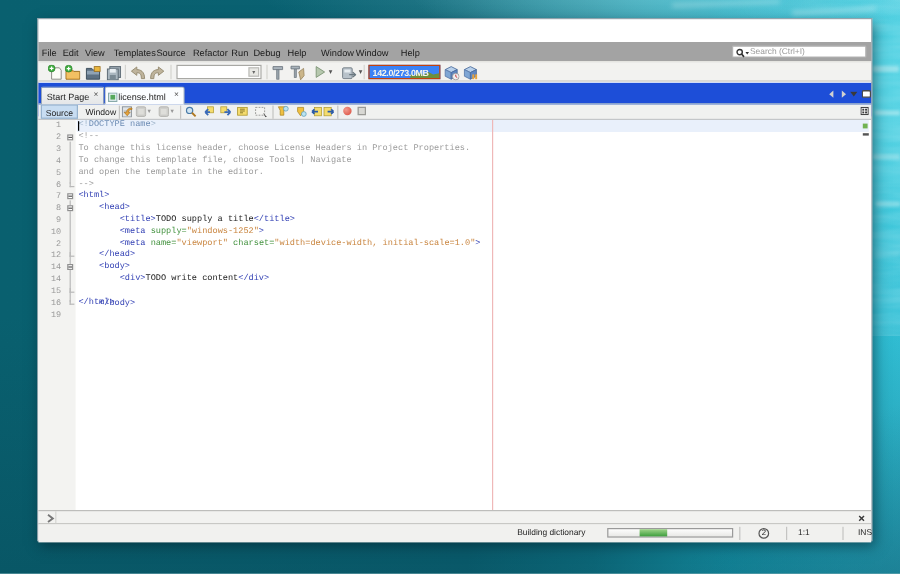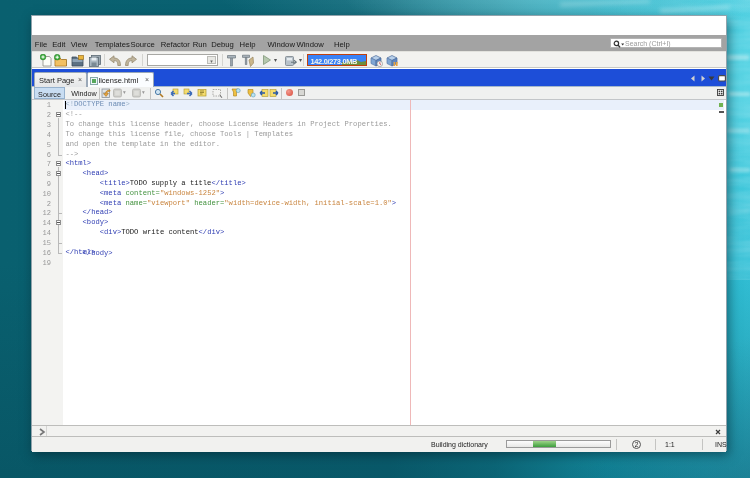--- a/index.html
+++ b/index.html
@@ -310,35 +310,35 @@
     <div class="hl" style="top:0.4px"></div>
     <div class="margin80"></div>
     <div id="lines">
         <div class="lnum" style="top:1.40px">1</div>
         <div class="cline" style="top:0.40px"><span class="dl">&lt;!</span><span class="dt">DOCTYPE name</span><span class="dl">&gt;</span></div>
         <div class="lnum" style="top:11.22px">2</div>
         <div class="cline" style="top:10.22px"><span class="cm">&lt;!--</span></div>
         <div class="lnum" style="top:21.04px">3</div>
         <div class="cline" style="top:20.04px"><span class="cm">To change this license header, choose License Headers in Project Properties.</span></div>
         <div class="lnum" style="top:30.86px">4</div>
-        <div class="cline" style="top:29.86px"><span class="cm">To change this license file, choose Tools | Templates</span></div>
+        <div class="cline" style="top:29.86px"><span class="cm">To change this template file, choose Tools | Navigate</span></div>
         <div class="lnum" style="top:40.68px">5</div>
         <div class="cline" style="top:39.68px"><span class="cm">and open the template in the editor.</span></div>
         <div class="lnum" style="top:50.50px">6</div>
         <div class="cline" style="top:49.50px"><span class="cm">--&gt;</span></div>
         <div class="lnum" style="top:60.32px">7</div>
         <div class="cline" style="top:59.32px"><span class="tg">&lt;html&gt;</span></div>
         <div class="lnum" style="top:70.14px">8</div>
         <div class="cline" style="top:69.14px">    <span class="tg">&lt;head&gt;</span></div>
         <div class="lnum" style="top:79.96px">9</div>
         <div class="cline" style="top:78.96px">        <span class="tg">&lt;title&gt;</span>TODO supply a title<span class="tg">&lt;/title&gt;</span></div>
         <div class="lnum" style="top:89.78px">10</div>
-        <div class="cline" style="top:88.78px">        <span class="tg">&lt;meta</span> <span class="at">content=</span><span class="av">"windows-1252"</span><span class="tg">&gt;</span></div>
+        <div class="cline" style="top:88.78px">        <span class="tg">&lt;meta</span> <span class="at">supply=</span><span class="av">"windows-1252"</span><span class="tg">&gt;</span></div>
         <div class="lnum" style="top:99.60px">2</div>
-        <div class="cline" style="top:98.60px">        <span class="tg">&lt;meta</span> <span class="at">name=</span><span class="av">"viewport"</span> <span class="at">header=</span><span class="av">"width=device-width, initial-scale=1.0"</span><span class="tg">&gt;</span></div>
+        <div class="cline" style="top:98.60px">        <span class="tg">&lt;meta</span> <span class="at">name=</span><span class="av">"viewport"</span> <span class="at">charset=</span><span class="av">"width=device-width, initial-scale=1.0"</span><span class="tg">&gt;</span></div>
         <div class="lnum" style="top:109.42px">12</div>
         <div class="cline" style="top:108.42px">    <span class="tg">&lt;/head&gt;</span></div>
         <div class="lnum" style="top:119.24px">14</div>
         <div class="cline" style="top:118.24px">    <span class="tg">&lt;body&gt;</span></div>
         <div class="lnum" style="top:129.06px">14</div>
         <div class="cline" style="top:128.06px">        <span class="tg">&lt;div&gt;</span>TODO write content<span class="tg">&lt;/div&gt;</span></div>
         <div class="lnum" style="top:138.88px">15</div>
         <div class="cline" style="top:149px">    <span class="tg">&lt;/body&gt;</span></div>
         <div class="lnum" style="top:148.70px">16</div>
         <div class="cline" style="top:147.70px"><span class="tg">&lt;/html&gt;</span></div>

